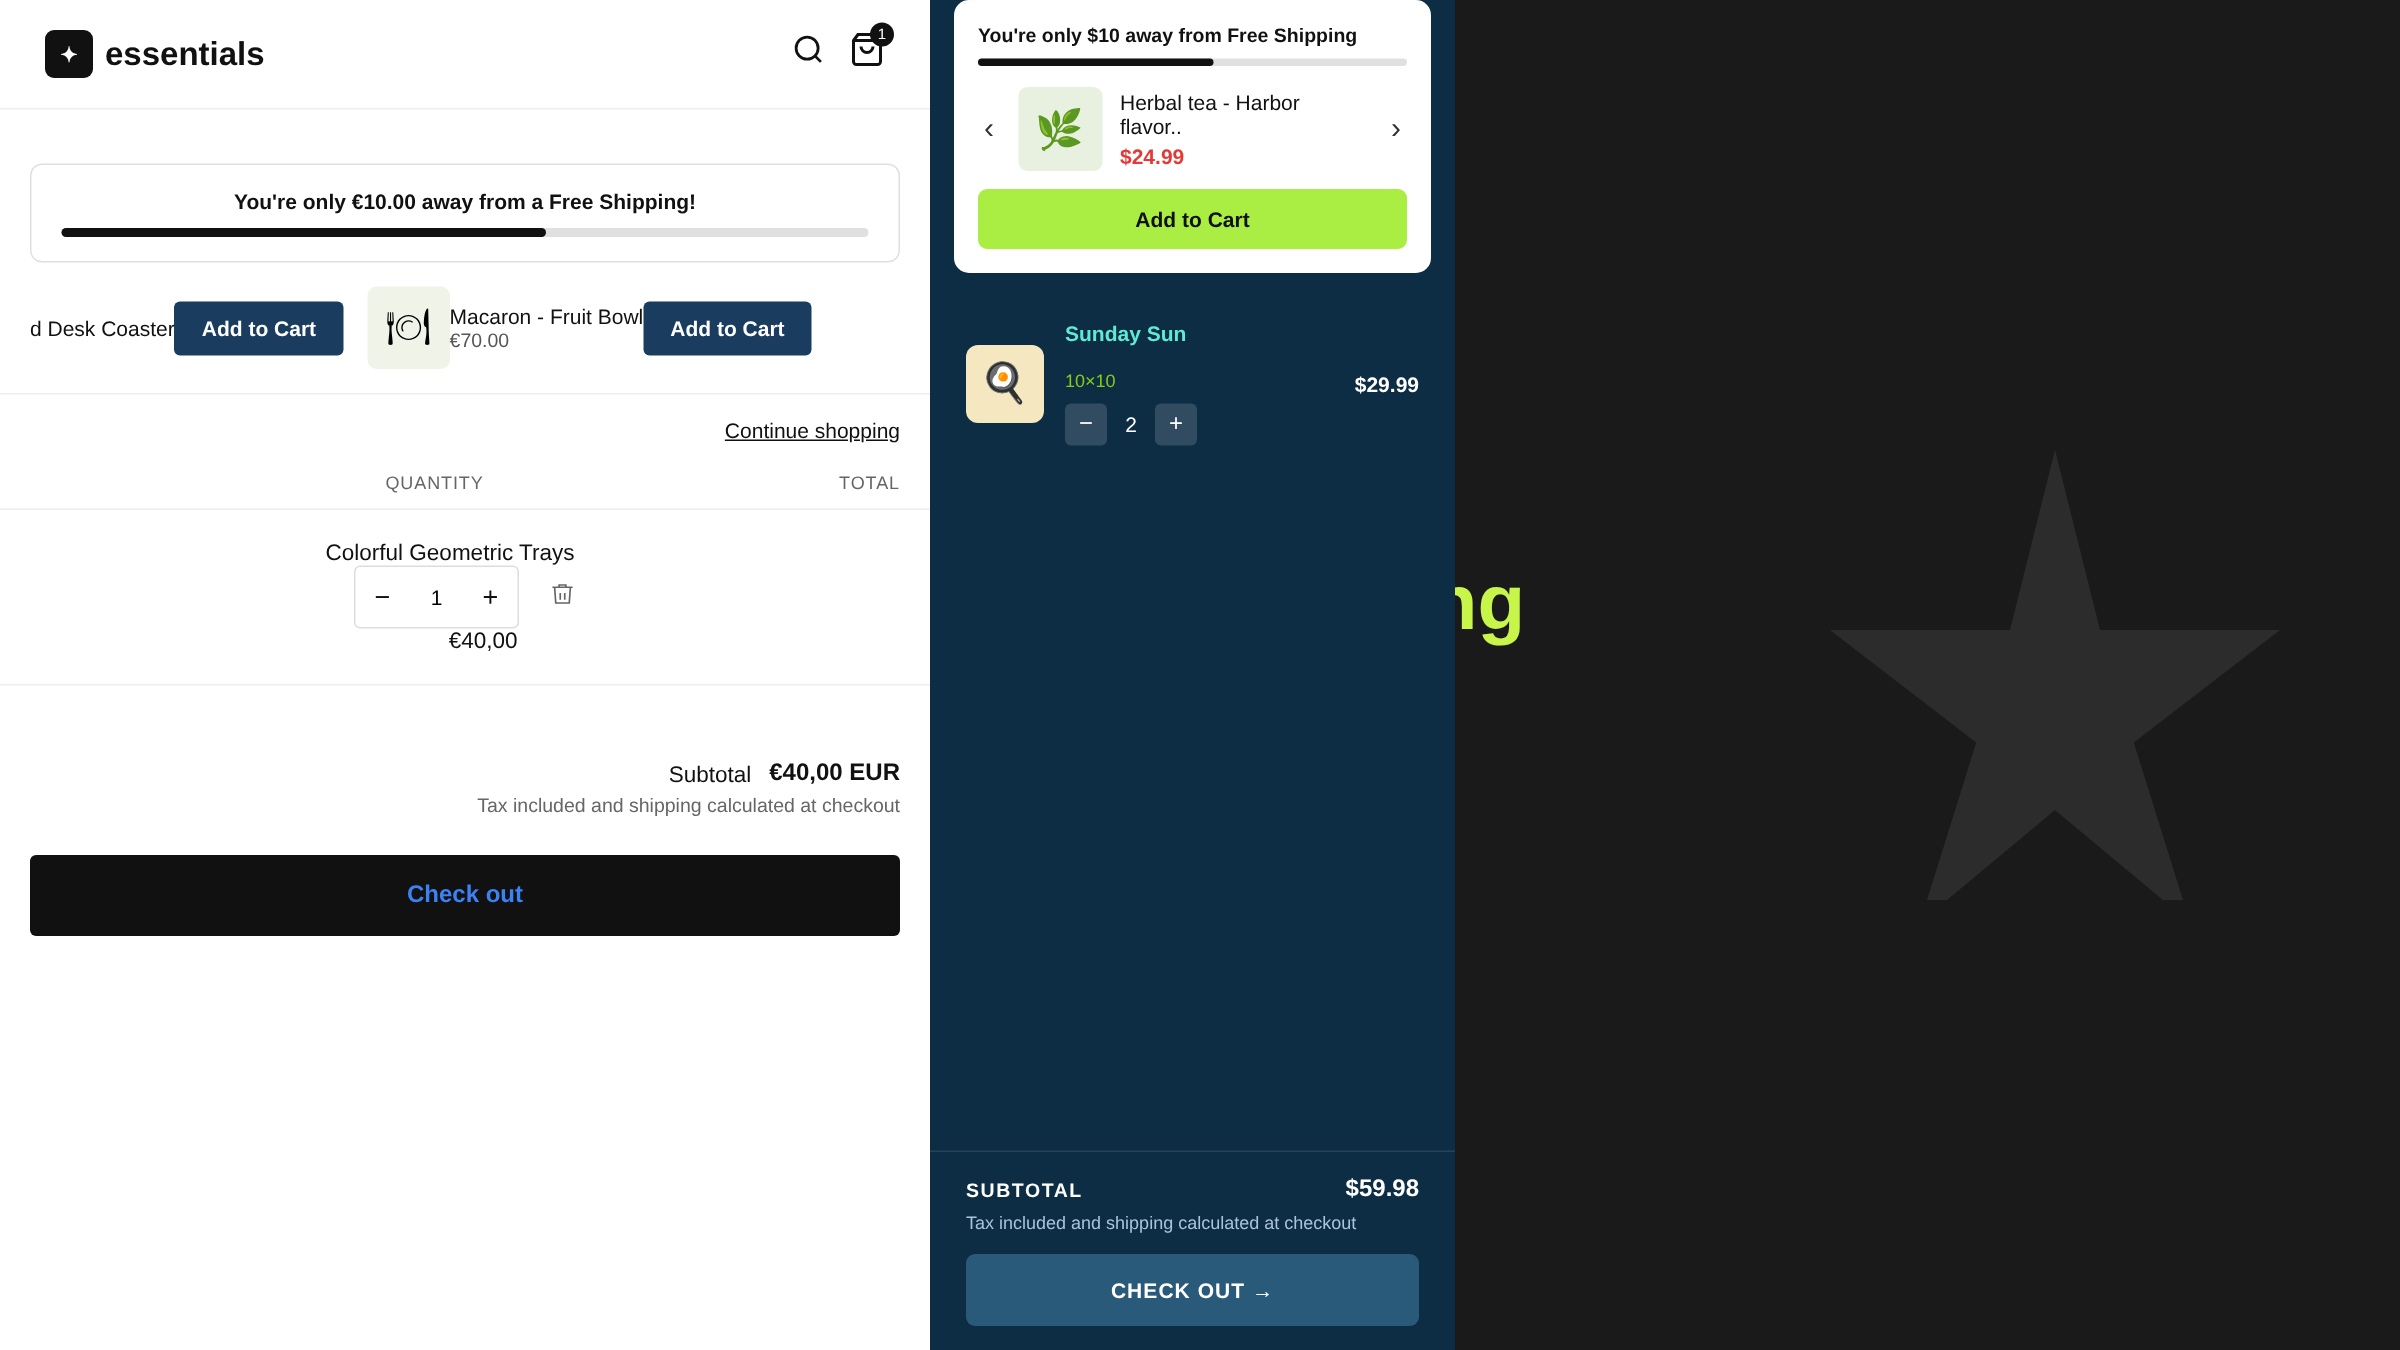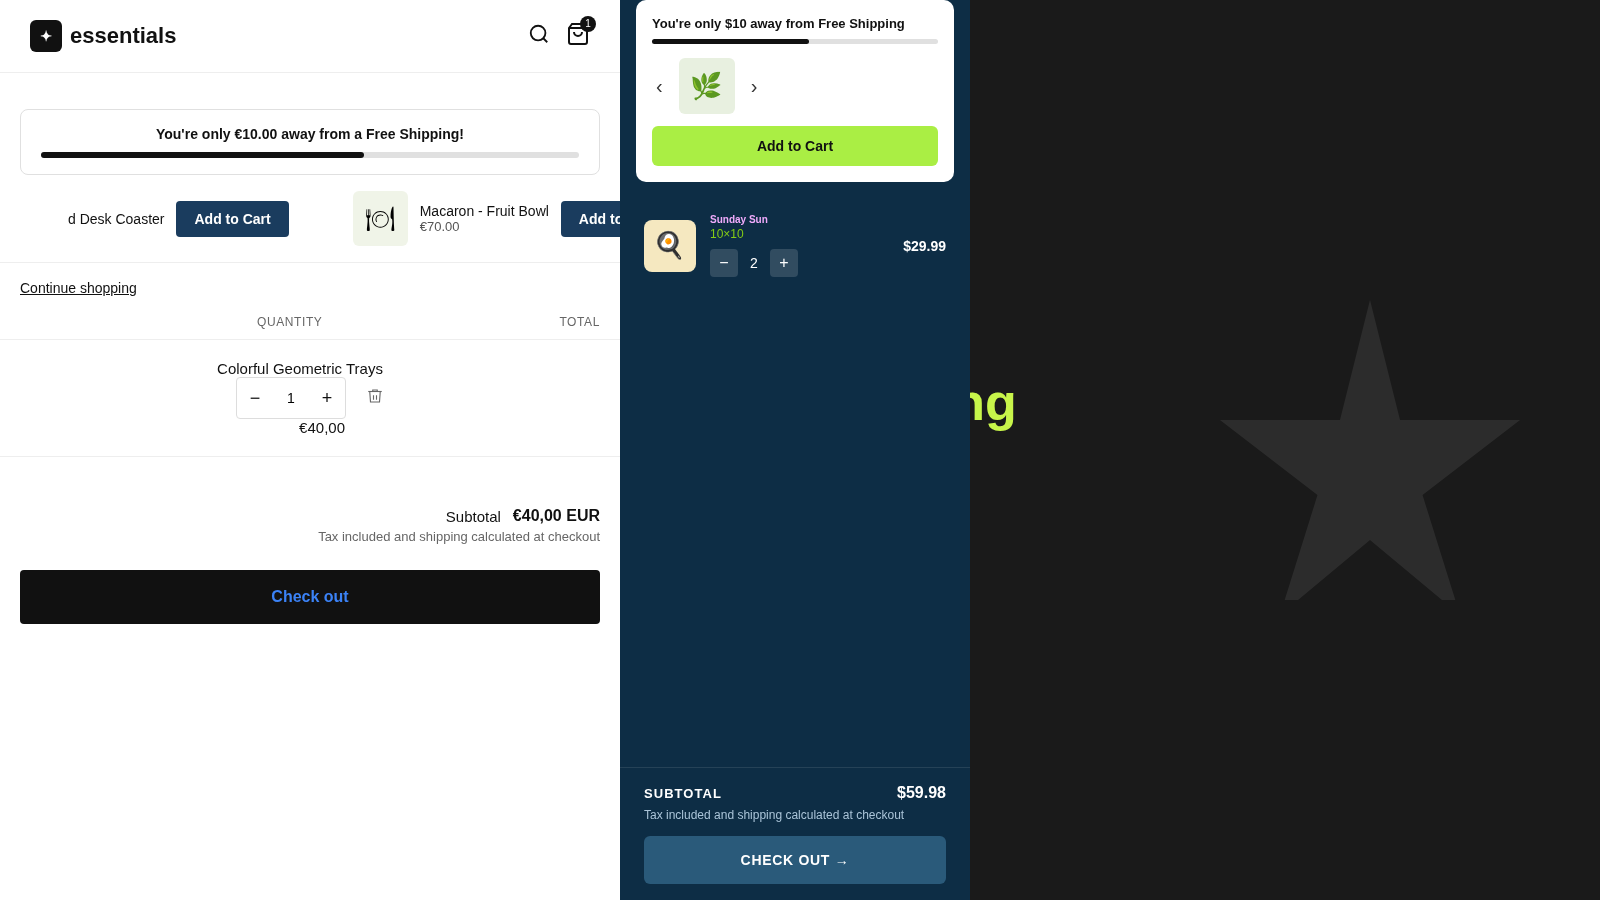--- a/index.html
+++ b/index.html
@@ -117,23 +117,21 @@
       display: flex;
       align-items: center;
       gap: 16px;
       padding: 16px 20px;
       overflow-x: hidden;
     }
 
     .upsell-item {
       display: flex;
       align-items: center;
-      gap: 12px;
       flex-shrink: 0;
-      margin-left: 48px;
     }
 
     .upsell-item-name {
       font-size: 14px;
       font-weight: 500;
       color: #111;
       white-space: nowrap;
     }
 
     .upsell-item-price {
@@ -159,21 +157,21 @@
       border-radius: 4px;
       padding: 10px 18px;
       font-size: 14px;
       font-weight: 600;
       cursor: pointer;
       white-space: nowrap;
     }
 
     
     .continue-shopping {
-      text-align: left;
+      text-align: right;
       padding: 16px 20px 8px;
       border-top: 1px solid #eee;
     }
 
     .continue-shopping a {
       font-size: 14px;
       color: #111;
       text-decoration: underline;
       cursor: pointer;
     }
@@ -434,24 +432,24 @@
       justify-content: center;
       font-size: 26px;
       flex-shrink: 0;
     }
 
     .drawer-item-details {
       flex: 1;
     }
 
     .drawer-item-name {
-      font-size: 10px;
-      font-weight: 600;
-      color: #f0abfc;
-      margin-bottom: 2px;
+      font-size: 14px;
+      font-weight: 600;
+      color: #5eead4;
+      margin-bottom: 17px;
     }
 
     .drawer-item-variant {
       font-size: 12px;
       color: #84cc16;
       margin-bottom: 8px;
     }
 
     .drawer-qty-controls {
       display: flex;
@@ -671,20 +669,24 @@
 <div class="cart-drawer">
 
   <div class="drawer-upsell-card">
     <div class="drawer-upsell-shipping-text">You're only $10 away from Free Shipping</div>
     <div class="drawer-progress-bar">
       <div class="drawer-progress-fill"></div>
     </div>
     <div class="drawer-upsell-product">
       <button class="drawer-nav-btn">‹</button>
       <div class="drawer-product-img">🌿</div>
+      <div class="drawer-product-info">
+        <div class="drawer-product-name">Herbal tea - Harbor flavor..</div>
+        <div class="drawer-product-price">$24.99</div>
+      </div>
       <button class="drawer-nav-btn">›</button>
     </div>
     <button class="drawer-add-btn">Add to Cart</button>
   </div>
 
   <div class="drawer-cart-item">
     <div class="drawer-item-img">🍳</div>
     <div class="drawer-item-details">
       <div class="drawer-item-name">Sunday Sun</div>
       <div class="drawer-item-variant">10×10</div>

